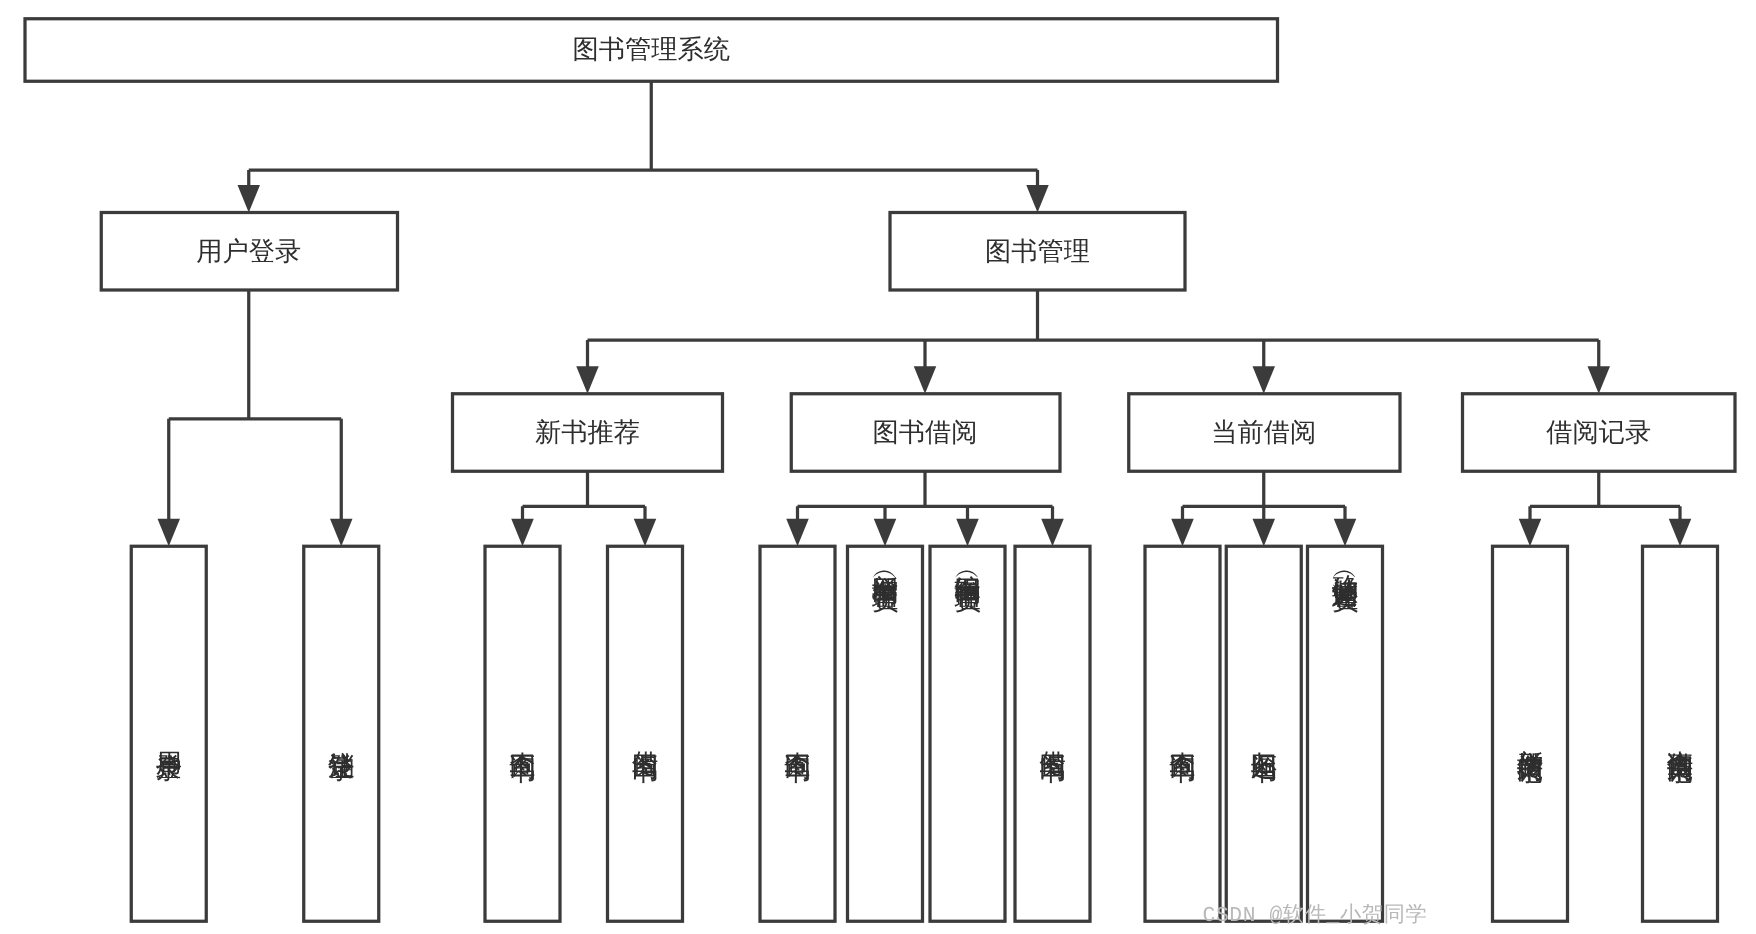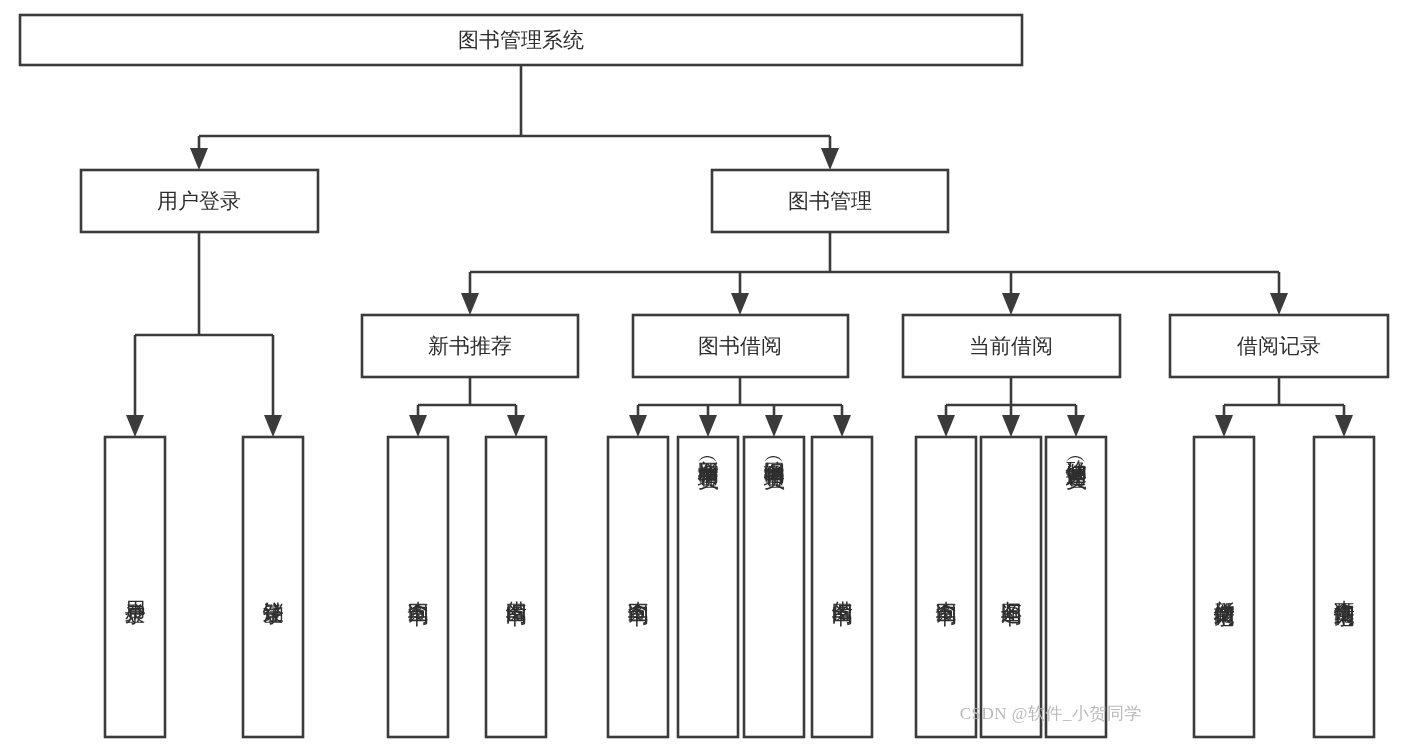--- a/index.html
+++ b/index.html
@@ -59,22 +59,22 @@
     line-height: 1.06;
     color: #2e2e2e;
     letter-spacing: 1.5px;
     white-space: nowrap;
     text-align: center;
     pointer-events: none;
   }
   .watermark {
     position: absolute;
     right: 8px;
-    bottom: 22px;
-    font-family: Liberation Serif, serif;
+    bottom: 4px;
+    font-family: Liberation Mono, monospace;
     font-size: 17px;
     color: #b9b9b9;
     white-space: nowrap;
     letter-spacing: 0.5px;
   }
 </style>
 </head>
 <body>
 
 <div id="diagram-root">

